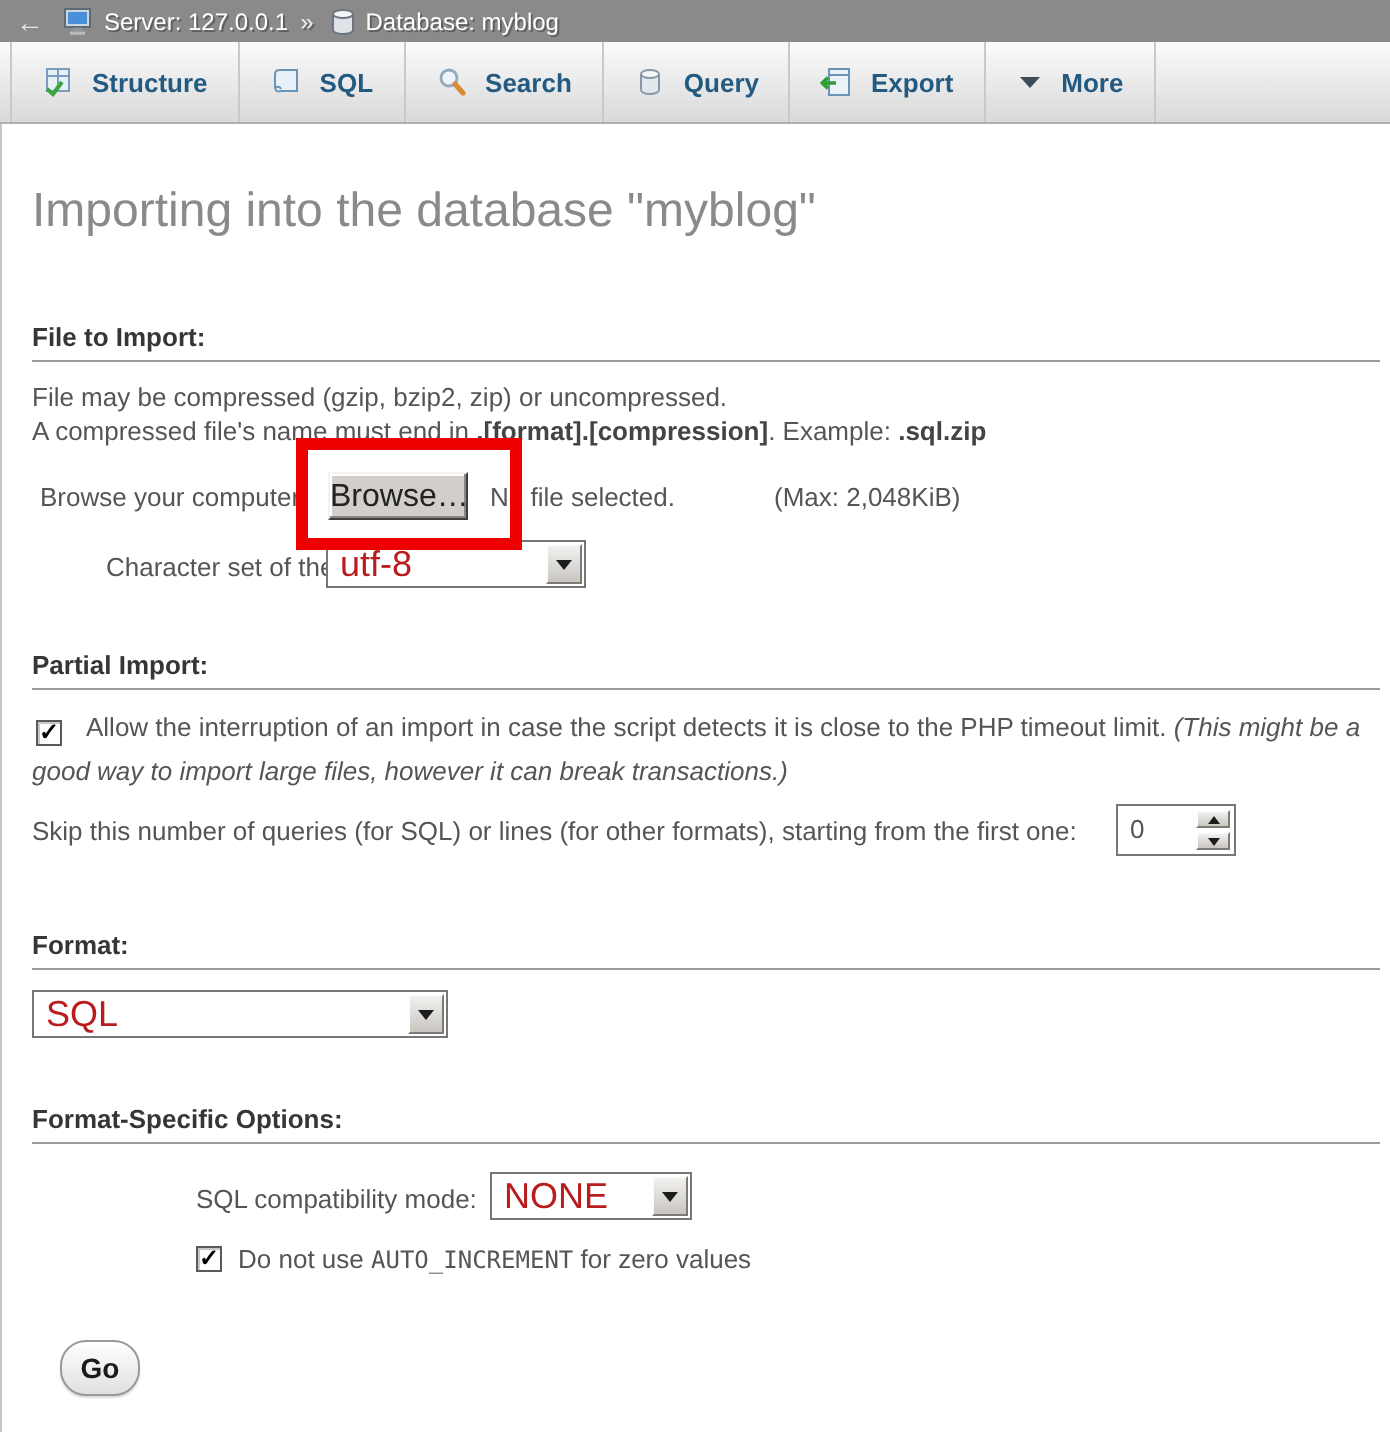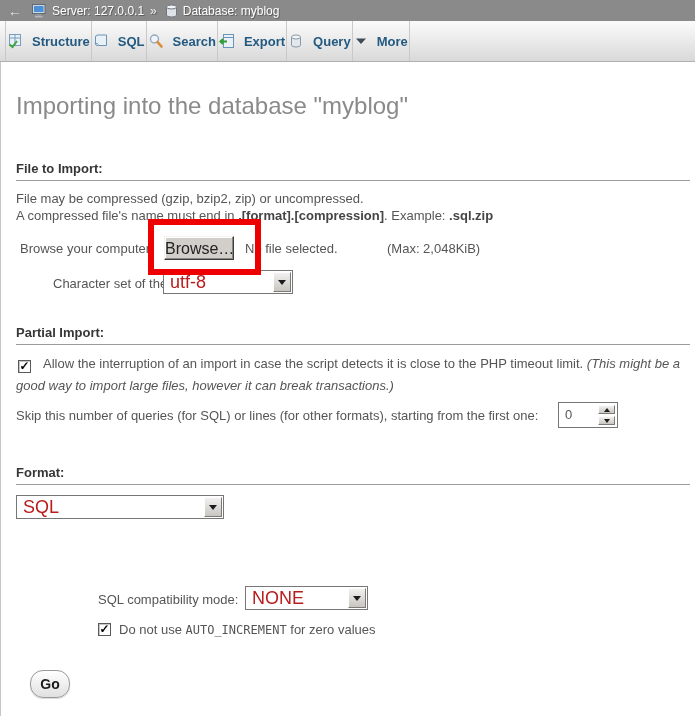--- a/index.html
+++ b/index.html
@@ -23,21 +23,21 @@
   .crumb-link { cursor:pointer; }
 
   
   .tabbar {
     position:absolute; top:21px; left:0; right:0; height:41px;
     display:flex; align-items:stretch;
     background:linear-gradient(#fbfbfb,#d9d9d9);
     border-bottom:1px solid #b0b0b0;
   }
   .tab {
-    display:flex; align-items:center; gap:9px; padding:0 1px;
+    display:flex; align-items:center; gap:9px; padding:0 15px;
     border-right:1px solid #c9c9c9; cursor:pointer;
     font-weight:bold; font-size:13px; color:#235a81; position:relative;
   }
   .tab:first-child { margin-left:5px; border-left:1px solid #c9c9c9; }
   .tab.active { background:#fff; }
   .tab.active::after { content:""; position:absolute; left:0; right:0; bottom:-1px; height:1px; background:#fff; }
   .tab .ticon { display:inline-flex; }
   .tab-filler { flex:1; }
 
   
@@ -78,21 +78,21 @@
   .win-select .val { padding-left:6px; color:#b91c1c; font-size:18px; flex:1; white-space:nowrap; overflow:hidden; }
   .win-select .btn {
     width:18px; align-self:stretch; margin:1px;
     background:linear-gradient(#f2f1ef,#c9c6c1);
     border:1px solid; border-color:#fdfdfd #7d7a76 #7d7a76 #fdfdfd;
     display:flex; align-items:center; justify-content:center;
   }
   .tri-down { width:0; height:0; border-left:4px solid transparent; border-right:4px solid transparent; border-top:5px solid #1c1c1c; }
   #charset-select { left:163px; top:270px; width:130px; }
   #format-select { left:16px; top:495px; width:208px; }
-  #compat-select { left:245px; top:586px; width:123px; }
+  #compat-select { left:245px; top:586px; width:101px; }
 
   
   #allow-para { left:16px; top:353px; width:668px; line-height:22px; }
   #allow-para i { color:#555; }
   .checkbox {
     display:inline-flex; width:13px; height:13px; background:#fff;
     border:1px solid #5a5a5a; box-shadow:inset 1px 1px 0 #c7c7c7;
     align-items:center; justify-content:center; vertical-align:-2px; cursor:pointer;
   }
   .checkbox .check { font-size:12px; font-weight:bold; color:#000; line-height:1; margin-top:-1px; }
@@ -185,35 +185,35 @@
         <svg width="16" height="16" viewBox="0 0 16 16">
           <circle cx="6.5" cy="6" r="4" fill="#eef4fa" stroke="#93a9bd" stroke-width="1.4"></circle>
           <line x1="9.5" y1="9" x2="13.5" y2="13.5" stroke="#d98c36" stroke-width="2.6" stroke-linecap="round"></line>
         </svg>
       </span>
       <span>Search</span>
     </div>
     <div class="tab">
       <span class="ticon">
         <svg width="16" height="16" viewBox="0 0 16 16">
+          <path d="M3.5 4 v8 a4.5 2 0 0 0 9 0 v-8" fill="#e3e8ee" stroke="#8898a8"></path>
+          <ellipse cx="8" cy="4" rx="4.5" ry="2" fill="#f4f7fa" stroke="#8898a8"></ellipse>
+        </svg>
+      </span>
+      <span>Query</span>
+    </div>
+    <div class="tab">
+      <span class="ticon">
+        <svg width="16" height="16" viewBox="0 0 16 16">
           <rect x="4.5" y="1.5" width="10" height="13" fill="#eaf1f8" stroke="#6a93b8"></rect>
           <line x1="4.5" y1="4.5" x2="14.5" y2="4.5" stroke="#6a93b8"></line>
           <path d="M8 8.5 H1.5 M4 5.8 L1.2 8.5 L4 11.2" fill="none" stroke="#2f9e2f" stroke-width="1.8"></path>
         </svg>
       </span>
       <span>Export</span>
-    </div>
-    <div class="tab">
-      <span class="ticon">
-        <svg width="16" height="16" viewBox="0 0 16 16">
-          <path d="M3.5 4 v8 a4.5 2 0 0 0 9 0 v-8" fill="#e3e8ee" stroke="#8898a8"></path>
-          <ellipse cx="8" cy="4" rx="4.5" ry="2" fill="#f4f7fa" stroke="#8898a8"></ellipse>
-        </svg>
-      </span>
-      <span>Query</span>
     </div>
     <div class="tab">
       <span class="ticon">
         <svg width="14" height="12" viewBox="0 0 14 12">
           <path d="M2 3.5 h10 l-5 5.5 z" fill="#3d4c57"></path>
         </svg>
       </span>
       <span>More</span>
     </div>
     <div class="tab-filler"></div>
@@ -261,20 +261,21 @@
   </div>
 
   <div class="section-heading" id="h-format">Format:</div>
   <div class="win-select" id="format-select">
     <span class="val">SQL</span>
     <span class="btn">
         <span class="tri-down"></span>
       </span>
   </div>
 
+  <div class="section-heading" id="h-fso">Format-Specific Options:</div>
   <div class="bodytext" id="compat-label">SQL compatibility mode:</div>
   <div class="win-select" id="compat-select">
     <span class="val">NONE</span>
     <span class="btn">
         <span class="tri-down"></span>
       </span>
   </div>
 
   <div class="bodytext" id="auto-row">
     <span class="checkbox">

